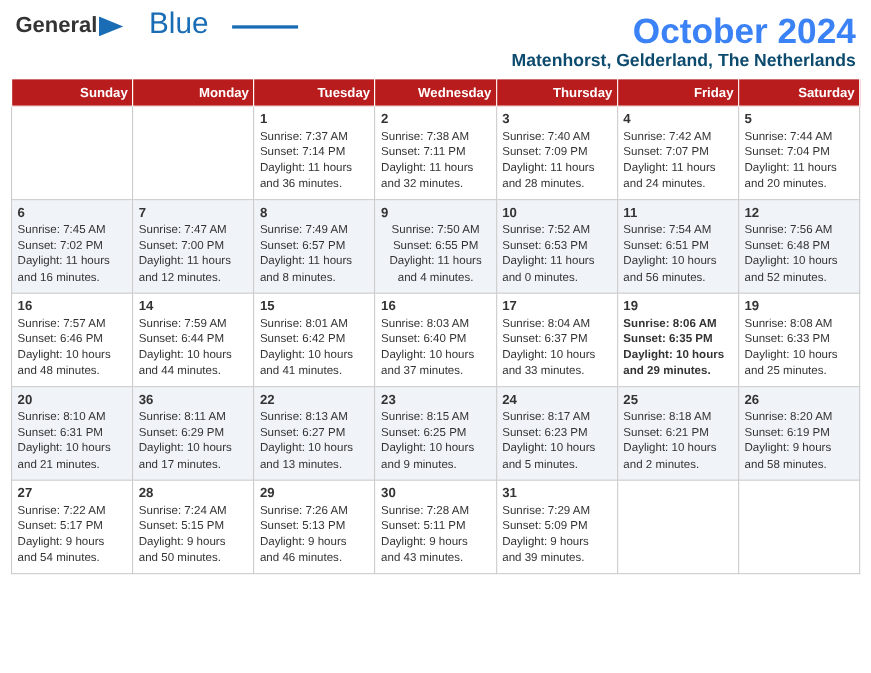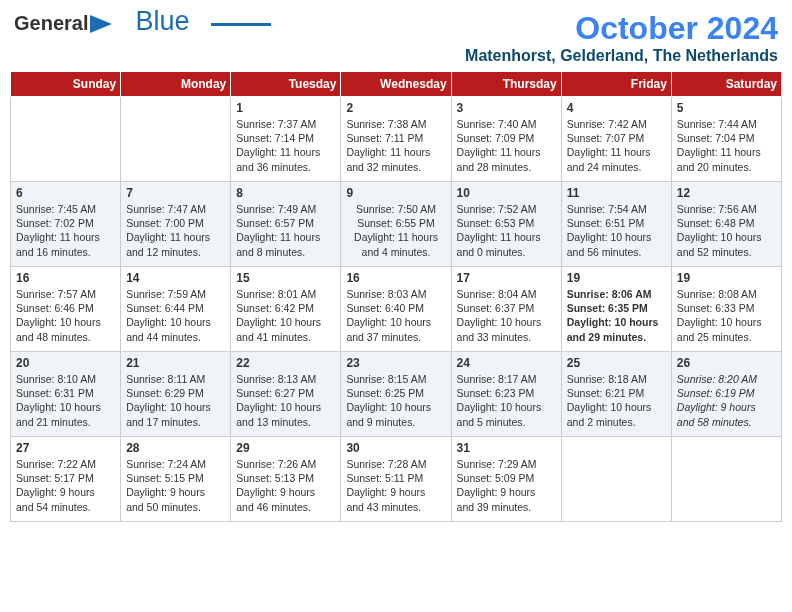--- a/index.html
+++ b/index.html
@@ -258,21 +258,21 @@
       </tr>
       <tr class="row-shaded">
         <td>
           <span class="day-num">20</span>
           <div class="day-info" style="white-space: pre-line;">Sunrise: 8:10 AM
 Sunset: 6:31 PM
 Daylight: 10 hours
 and 21 minutes.</div>
         </td>
         <td>
-          <span class="day-num">21</span>
+          <span class="day-num">36</span>
           <div class="day-info" style="white-space: pre-line;">Sunrise: 8:11 AM
 Sunset: 6:29 PM
 Daylight: 10 hours
 and 17 minutes.</div>
         </td>
         <td>
           <span class="day-num">22</span>
           <div class="day-info" style="white-space: pre-line;">Sunrise: 8:13 AM
 Sunset: 6:27 PM
 Daylight: 10 hours
@@ -294,21 +294,21 @@
         </td>
         <td>
           <span class="day-num">25</span>
           <div class="day-info" style="white-space: pre-line;">Sunrise: 8:18 AM
 Sunset: 6:21 PM
 Daylight: 10 hours
 and 2 minutes.</div>
         </td>
         <td>
           <span class="day-num">26</span>
-          <div class="day-info" style="white-space: pre-line; font-style: italic;">Sunrise: 8:20 AM
+          <div class="day-info" style="white-space: pre-line;">Sunrise: 8:20 AM
 Sunset: 6:19 PM
 Daylight: 9 hours
 and 58 minutes.</div>
         </td>
       </tr>
       <tr class="row-normal">
         <td>
           <span class="day-num">27</span>
           <div class="day-info" style="white-space: pre-line;">Sunrise: 7:22 AM
 Sunset: 5:17 PM

